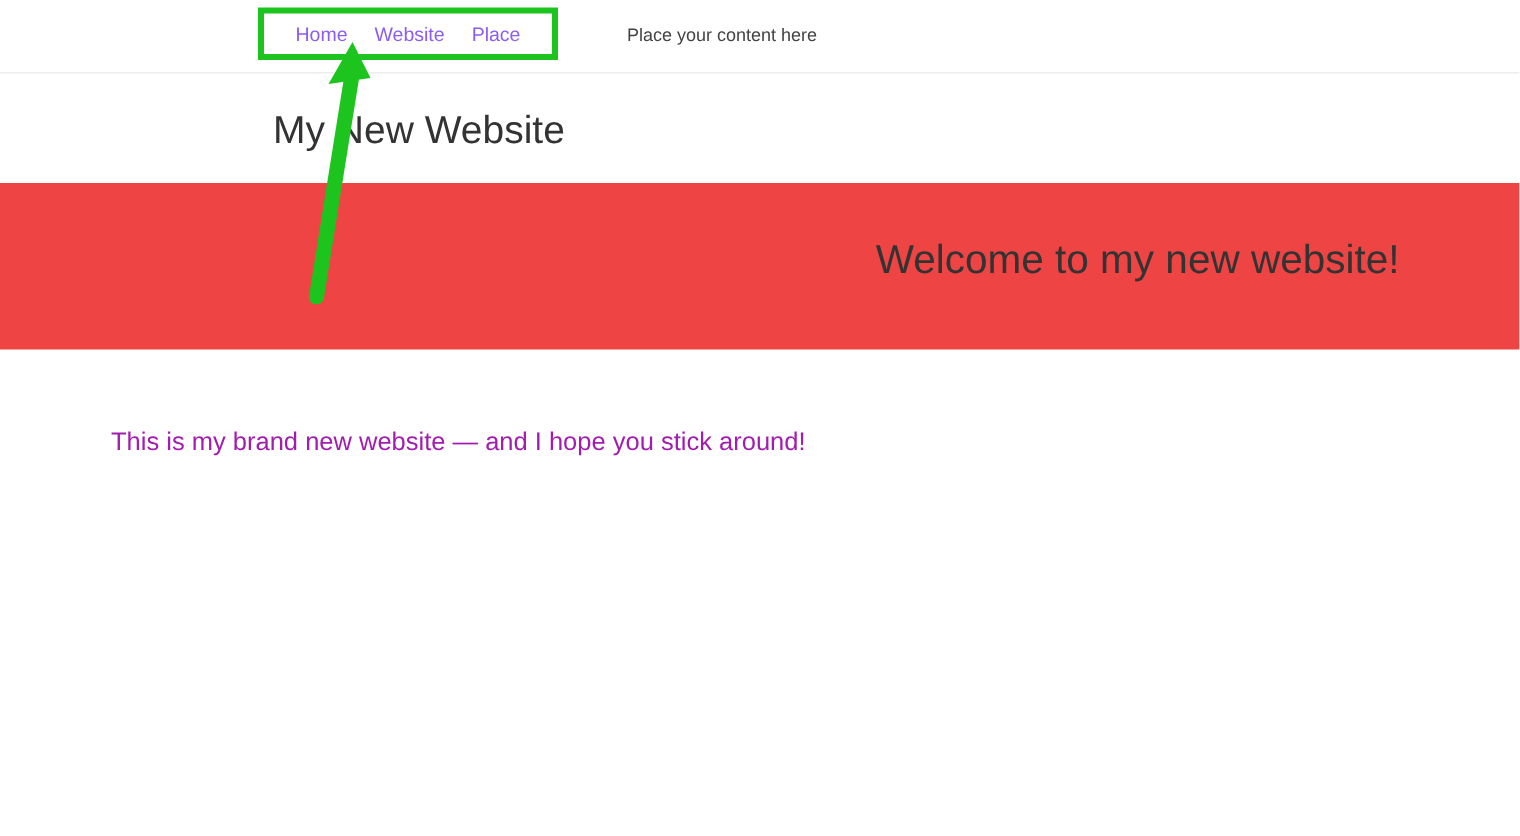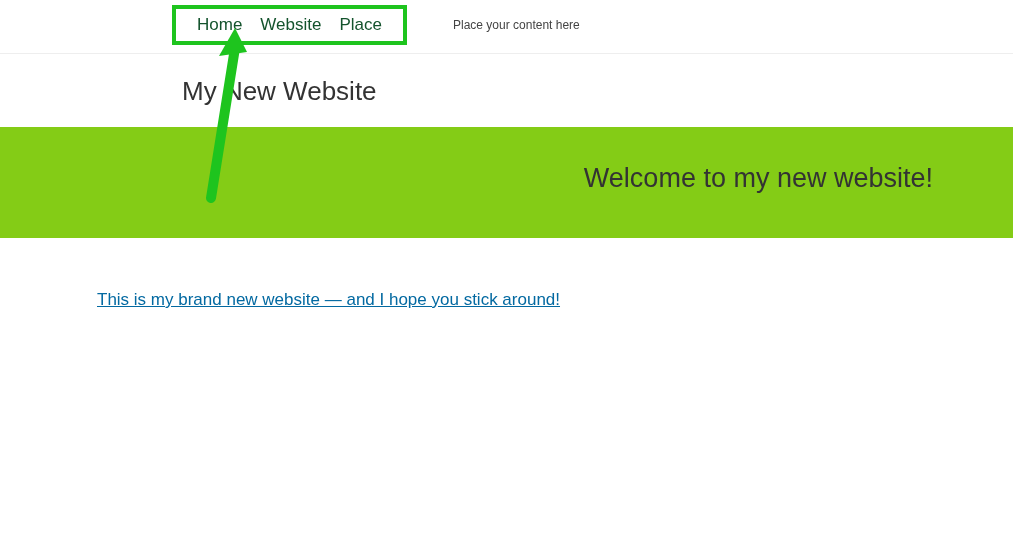--- a/index.html
+++ b/index.html
@@ -23,54 +23,53 @@
       padding: 5px 0 8px 172px;
       border-bottom: 1px solid #eee;
     }
     .nav-box {
       border: 4px solid #1ec41e;
       display: flex;
       align-items: center;
       padding: 6px 12px;
     }
     .nav-item {
-      font-size: 17px;
-      color: #14532d;
+      font-size: 13px;
+      color: #8b5cf6;
       padding: 0 9px;
       cursor: pointer;
     }
     .nav-hint {
       font-size: 12px;
       color: #444;
       margin-left: 10px;
       padding-left: 36px;
     }
     .site-title {
       font-size: 26px;
       font-weight: 400;
       color: #333;
       padding: 22px 0 20px 182px;
     }
     .hero {
-      background: #84cc16;
+      background: #ef4444;
       padding: 36px 20px 44px 0;
       text-align: right;
     }
     .hero-heading {
       font-size: 27px;
       font-weight: 400;
       color: #333;
       display: inline-block;
       margin-right: 60px;
     }
     .body-text {
       font-size: 17px;
-      color: #0369a1;
-      padding: 52px 0 0 97px;
-      text-decoration: underline;
+      color: #a21caf;
+      padding: 52px 0 0 74px;
     }
     
     .arrow-svg {
       position: absolute;
       left: 195px;
       top: 28px;
       pointer-events: none;
       z-index: 10;
     }
   </style>

